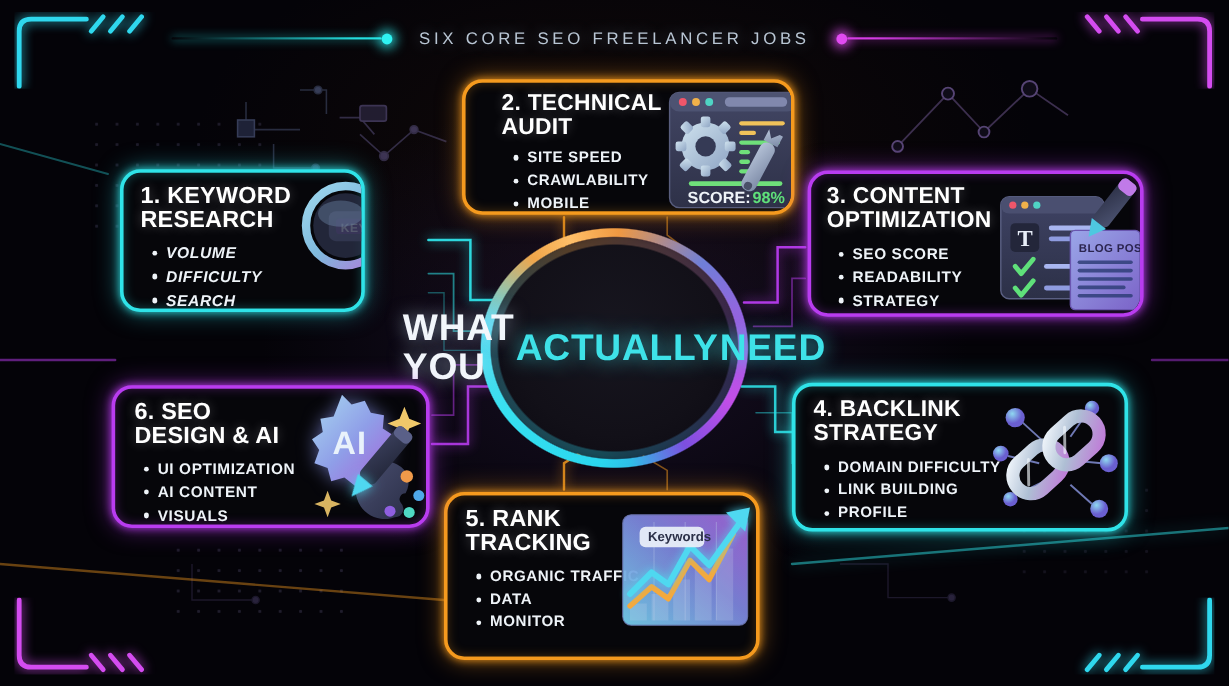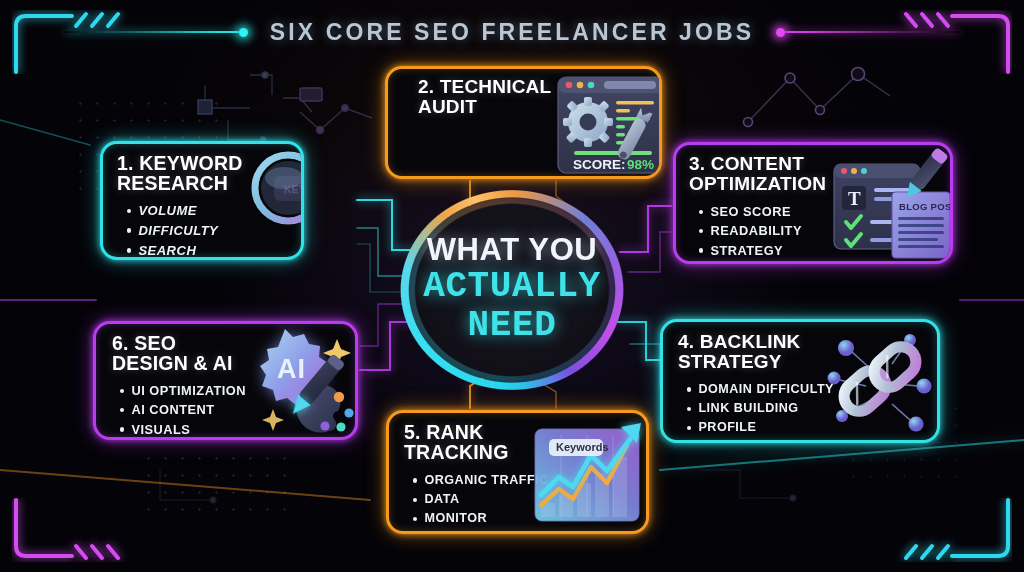--- a/index.html
+++ b/index.html
@@ -33,21 +33,21 @@
   .header{position:absolute;top:18px;left:0;width:1024px;height:28px;
     display:flex;align-items:center;justify-content:center;gap:0;}
   .hdr-line{height:2px;width:175px;border-radius:2px;}
   .hdr-line.left{background:linear-gradient(90deg, rgba(34,224,224,0) 0%, #24e0e0 88%);
     box-shadow:0 0 8px rgba(34,224,224,.85);}
   .hdr-line.right{background:linear-gradient(270deg, rgba(214,60,230,0) 0%, #d63ce6 88%);
     box-shadow:0 0 8px rgba(214,60,230,.85);}
   .hdr-dot{width:9px;height:9px;border-radius:50%;flex:0 0 auto;}
   .hdr-dot.cy{background:#2ff3f3;box-shadow:0 0 10px 3px rgba(47,243,243,.85);}
   .hdr-dot.mg{background:#e24cf2;box-shadow:0 0 10px 3px rgba(226,76,242,.85);}
-  .hdr-title{color:#b9c6d4;font-size:23px;letter-spacing:3.1px;font-weight:700;
+  .hdr-title{color:#b9c6d4;font-size:14px;letter-spacing:3.1px;font-weight:400;
     padding:0 22px;white-space:nowrap;text-shadow:0 0 12px rgba(150,190,220,.45);}
 
   
   .hub{position:absolute;left:396px;top:186px;width:232px;height:208px;}
   .hub-ring{position:absolute;inset:0;border-radius:50%;
     background:conic-gradient(from 186deg,
        #2ad6ee 0deg, #36e0f0 52deg, #58d8ee 96deg,
        #f0a54a 132deg, #ffc06a 152deg, #f09a44 176deg,
        #6f7fd8 220deg, #9a5fe0 254deg, #c34ee8 288deg,
        #7d4fe0 318deg, #2fbfe8 346deg, #2ad6ee 360deg);
@@ -57,26 +57,26 @@
   .hub-ring2{position:absolute;inset:9px;border-radius:50%;
     background:conic-gradient(from 186deg,
        rgba(42,214,238,.55) 0deg, rgba(88,216,238,.5) 96deg,
        rgba(240,165,74,.55) 150deg, rgba(154,95,224,.5) 260deg,
        rgba(47,191,232,.5) 346deg, rgba(42,214,238,.55) 360deg);
     -webkit-mask:radial-gradient(closest-side, rgba(0,0,0,0) 90%, #000 91.5%, #000 97%, rgba(0,0,0,0) 98%);
     mask:radial-gradient(closest-side, rgba(0,0,0,0) 90%, #000 91.5%, #000 97%, rgba(0,0,0,0) 98%);
     opacity:.55;filter:blur(2.5px);}
   .hub-core{position:absolute;inset:12px;border-radius:50%;
     background:radial-gradient(ellipse at 50% 42%, #17161f 0%, #121018 58%, #0a0810 100%);}
-  .hub-text{position:absolute;inset:0;display:flex;flex-direction:column;
+  .hub-text{position:absolute;inset:0;display:flex;flex-direction:row;
     align-items:center;justify-content:center;gap:1px;}
   .hub-l1{color:#f2f6fb;font-size:31px;font-weight:700;letter-spacing:.6px;
     text-shadow:0 0 14px rgba(200,230,255,.55);line-height:1.06;}
-  .hub-l2,.hub-l3{color:#3ee2e8;font-size:36px;font-weight:700;letter-spacing:.6px;
-    text-shadow:0 0 16px rgba(62,226,232,.75);line-height:1.06;font-family:Liberation Mono, monospace;}
+  .hub-l2,.hub-l3{color:#3ee2e8;font-size:31px;font-weight:700;letter-spacing:.6px;
+    text-shadow:0 0 16px rgba(62,226,232,.75);line-height:1.06;}
 
   
   .card{position:absolute;border-radius:17px;background:#06060a;
     border:3px solid #2fe3e8;box-sizing:border-box;overflow:hidden;}
   .card .inner{position:relative;width:100%;height:100%;}
   .card-title{position:absolute;color:#fff;font-weight:700;line-height:1.03;
     letter-spacing:.2px;white-space:pre-line;text-shadow:0 0 10px rgba(255,255,255,.28);}
   .bullets{position:absolute;margin:0;padding:0;list-style:none;}
   .bullets li{color:#eef3f8;font-weight:600;letter-spacing:.5px;
     display:flex;align-items:center;gap:7px;line-height:1.52;white-space:nowrap;}
@@ -87,21 +87,21 @@
     box-shadow:0 0 7px rgba(47,227,232,.9), 0 0 20px rgba(47,227,232,.5), inset 0 0 9px rgba(47,227,232,.3);}
   .orangeCard{border-color:#f59a1e;
     box-shadow:0 0 7px rgba(245,154,30,.9), 0 0 20px rgba(245,154,30,.5), inset 0 0 9px rgba(245,154,30,.28);}
   .purpleCard{border-color:#b93cf0;
     box-shadow:0 0 7px rgba(185,60,240,.9), 0 0 20px rgba(185,60,240,.5), inset 0 0 9px rgba(185,60,240,.3);}
 
   #card1{left:100px;top:141px;width:204px;height:119px;}
   #card2{left:385px;top:66px;width:277px;height:113px;padding-left:16px;}
   #card3{left:673px;top:142px;width:280px;height:122px;}
   #card4{left:660px;top:319px;width:280px;height:124px;}
-  #card5{left:386px;top:410px;width:263px;height:124px;}
+  #card5{left:370px;top:410px;width:263px;height:140px;}
   #card6{left:93px;top:321px;width:265px;height:119px;}
 
   .icon{position:absolute;pointer-events:none;}
 </style>
 </head>
 <body>
 
 <div id="stage">
 
   <div class="dotgrid" style="left:72px;top:95px;width:150px;height:105px;opacity:.32;"></div>
@@ -255,20 +255,25 @@
         <circle cx="44" cy="38" r="27" fill="#2a3046" opacity=".78"></circle>
         <ellipse cx="40" cy="28" rx="19" ry="11" fill="#6e86a8" opacity=".42"></ellipse>
       </svg>
     </div>
   </div>
 
   <div class="card orangeCard" id="card2">
     <div class="inner">
       <div class="card-title" style="left:14px;top:8px;font-size:19px;">2. TECHNICAL
 AUDIT</div>
+      <ul class="bullets" style="left:24px;top:53px;font-size:12.6px;">
+        <li>SITE SPEED</li>
+        <li>CRAWLABILITY</li>
+        <li>MOBILE</li>
+      </ul>
       <svg class="icon" style="left:148px;top:3px;width:125px;height:106px;" viewBox="0 0 125 106">
         <defs>
           <linearGradient id="g2win" x1="0" y1="0" x2="0" y2="1">
             <stop offset="0" stop-color="#424664"></stop>
               <stop offset="1" stop-color="#2e3148"></stop>
           </linearGradient>
           <linearGradient id="g2gear" x1="0" y1="0" x2="1" y2="1">
             <stop offset="0" stop-color="#cfe2ee"></stop>
               <stop offset="1" stop-color="#8fa5c4"></stop>
           </linearGradient>

